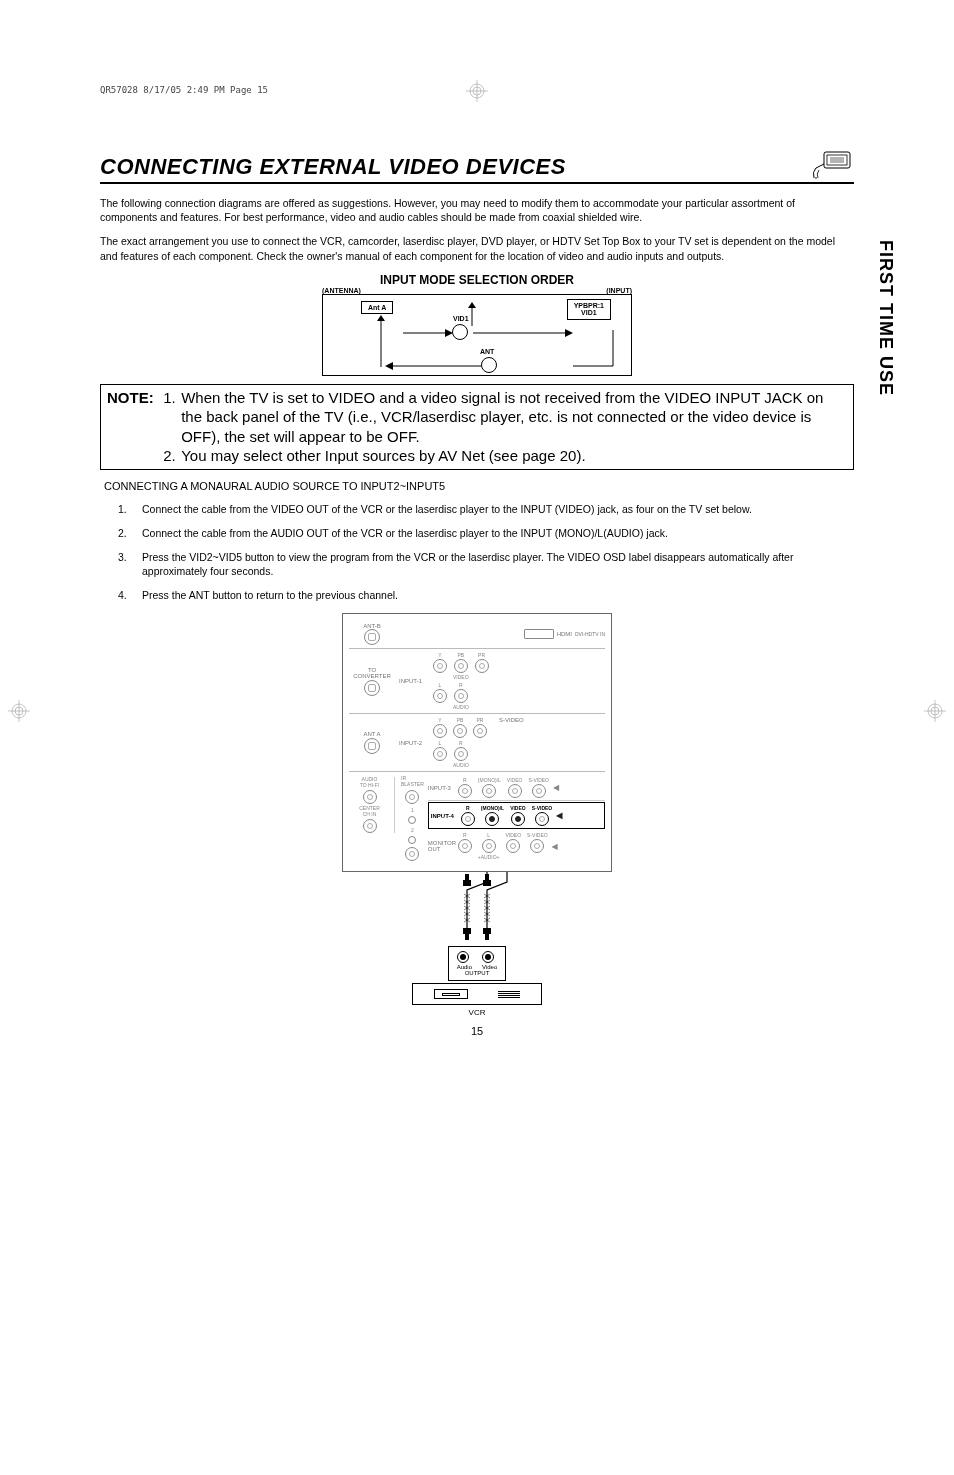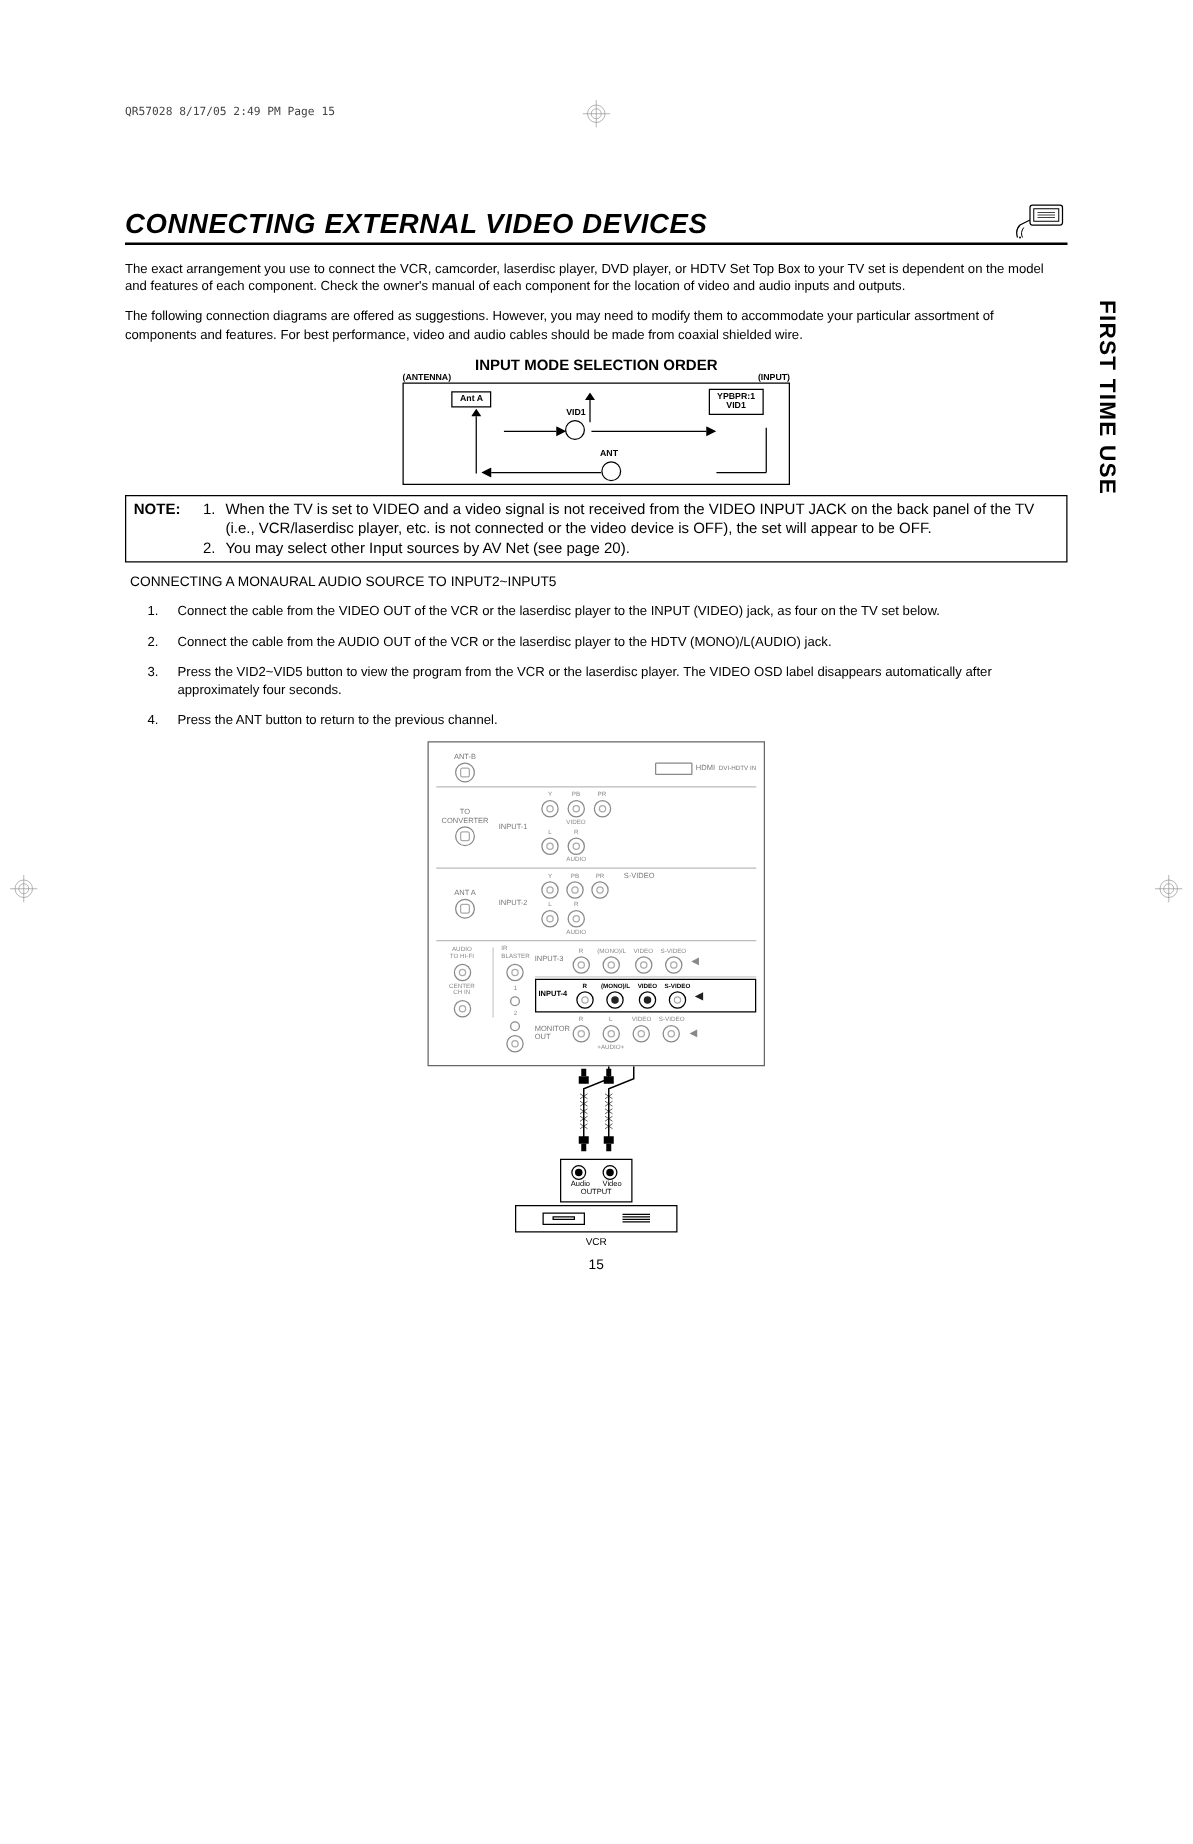--- a/index.html
+++ b/index.html
@@ -45,21 +45,21 @@
     top: 1390px;
     left: 50%;
     transform: translateX(-50%);
   }
   .header-row {
     display: flex;
     justify-content: space-between;
     align-items: flex-end;
     border-bottom: 2px solid #000;
     padding-bottom: 2px;
-    margin-top: 52px;
+    margin-top: 40px;
     margin-bottom: 12px;
   }
   .title {
     font-size: 22px;
     font-weight: bold;
     font-style: italic;
     letter-spacing: 0.5px;
   }
   .header-icon {
     width: 46px;
@@ -127,21 +127,21 @@
   .flow-label {
     position: absolute;
     font-size: 7px;
     font-weight: bold;
   }
   .arrow { position: absolute; }
   .arrow line { stroke:#000; stroke-width:1; }
   .arrow polygon { fill:#000; }
   .note-box {
     border: 1px solid #000;
-    font-size: 12px;
+    font-size: 15px;
     padding: 3px 6px;
     margin-bottom: 10px;
     line-height: 1.3;
   }
   .note-box .lbl {
     font-weight: bold;
     display: inline-block;
     width: 52px;
     vertical-align: top;
   }
@@ -351,22 +351,22 @@
       <line x1="22" y1="10" x2="36" y2="10" stroke="#000" stroke-width="0.6"></line>
       <line x1="22" y1="12" x2="36" y2="12" stroke="#000" stroke-width="0.6"></line>
       <path d="M 6 28 Q 4 22 8 18 Q 12 16 16 14" fill="none" stroke="#000" stroke-width="1"></path>
       <path d="M 10 28 Q 8 24 11 20" fill="none" stroke="#000" stroke-width="0.8"></path>
       <circle cx="8" cy="28" r="0.8" fill="#000"></circle>
     </svg>
   </div>
 
   <div class="side-tab">FIRST TIME USE</div>
 
+  <p class="body-text">The following connection diagrams are offered as suggestions.  However, you may need to modify them to accommodate your particular assortment of components and features.  For best performance, video and audio cables should be made from coaxial shielded wire.</p>
   <p class="body-text">The exact arrangement you use to connect the VCR, camcorder, laserdisc player, DVD player, or HDTV Set Top Box to your TV set is dependent on the model and features of each component.  Check the owner's manual of each component for the location of video and audio inputs and outputs.</p>
-  <p class="body-text">The following connection diagrams are offered as suggestions.  However, you may need to modify them to accommodate your particular assortment of components and features.  For best performance, video and audio cables should be made from coaxial shielded wire.</p>
 
 
   <div class="diagram-wrap">
     <div class="diagram-title">INPUT MODE SELECTION ORDER</div>
     <div class="diagram-sub">
       <span>(ANTENNA)</span>
       <span>(INPUT)</span>
     </div>
     <div class="flow">
       <div class="flow-box" style="top:6px;left:38px">Ant A</div>
@@ -421,21 +421,21 @@
 
   <div class="section-head">CONNECTING A MONAURAL AUDIO SOURCE TO INPUT2~INPUT5</div>
 
   <ol class="steps">
     <li>
         <span class="n">1.</span>
         <span>Connect the cable from the VIDEO OUT of the VCR or the laserdisc player to the INPUT (VIDEO) jack, as four on the TV set below.</span>
       </li>
     <li>
         <span class="n">2.</span>
-        <span>Connect the cable from the AUDIO OUT of the VCR or the laserdisc player to the HDTV (MONO)/L(AUDIO) jack.</span>
+        <span>Connect the cable from the AUDIO OUT of the VCR or the laserdisc player to the INPUT (MONO)/L(AUDIO) jack.</span>
       </li>
     <li>
         <span class="n">3.</span>
         <span>Press the VID2~VID5 button to view the program from the VCR or the laserdisc player.  The VIDEO OSD label disappears automatically after approximately four seconds.</span>
       </li>
     <li>
         <span class="n">4.</span>
         <span>Press the ANT button to return to the previous channel.</span>
       </li>
   </ol>

